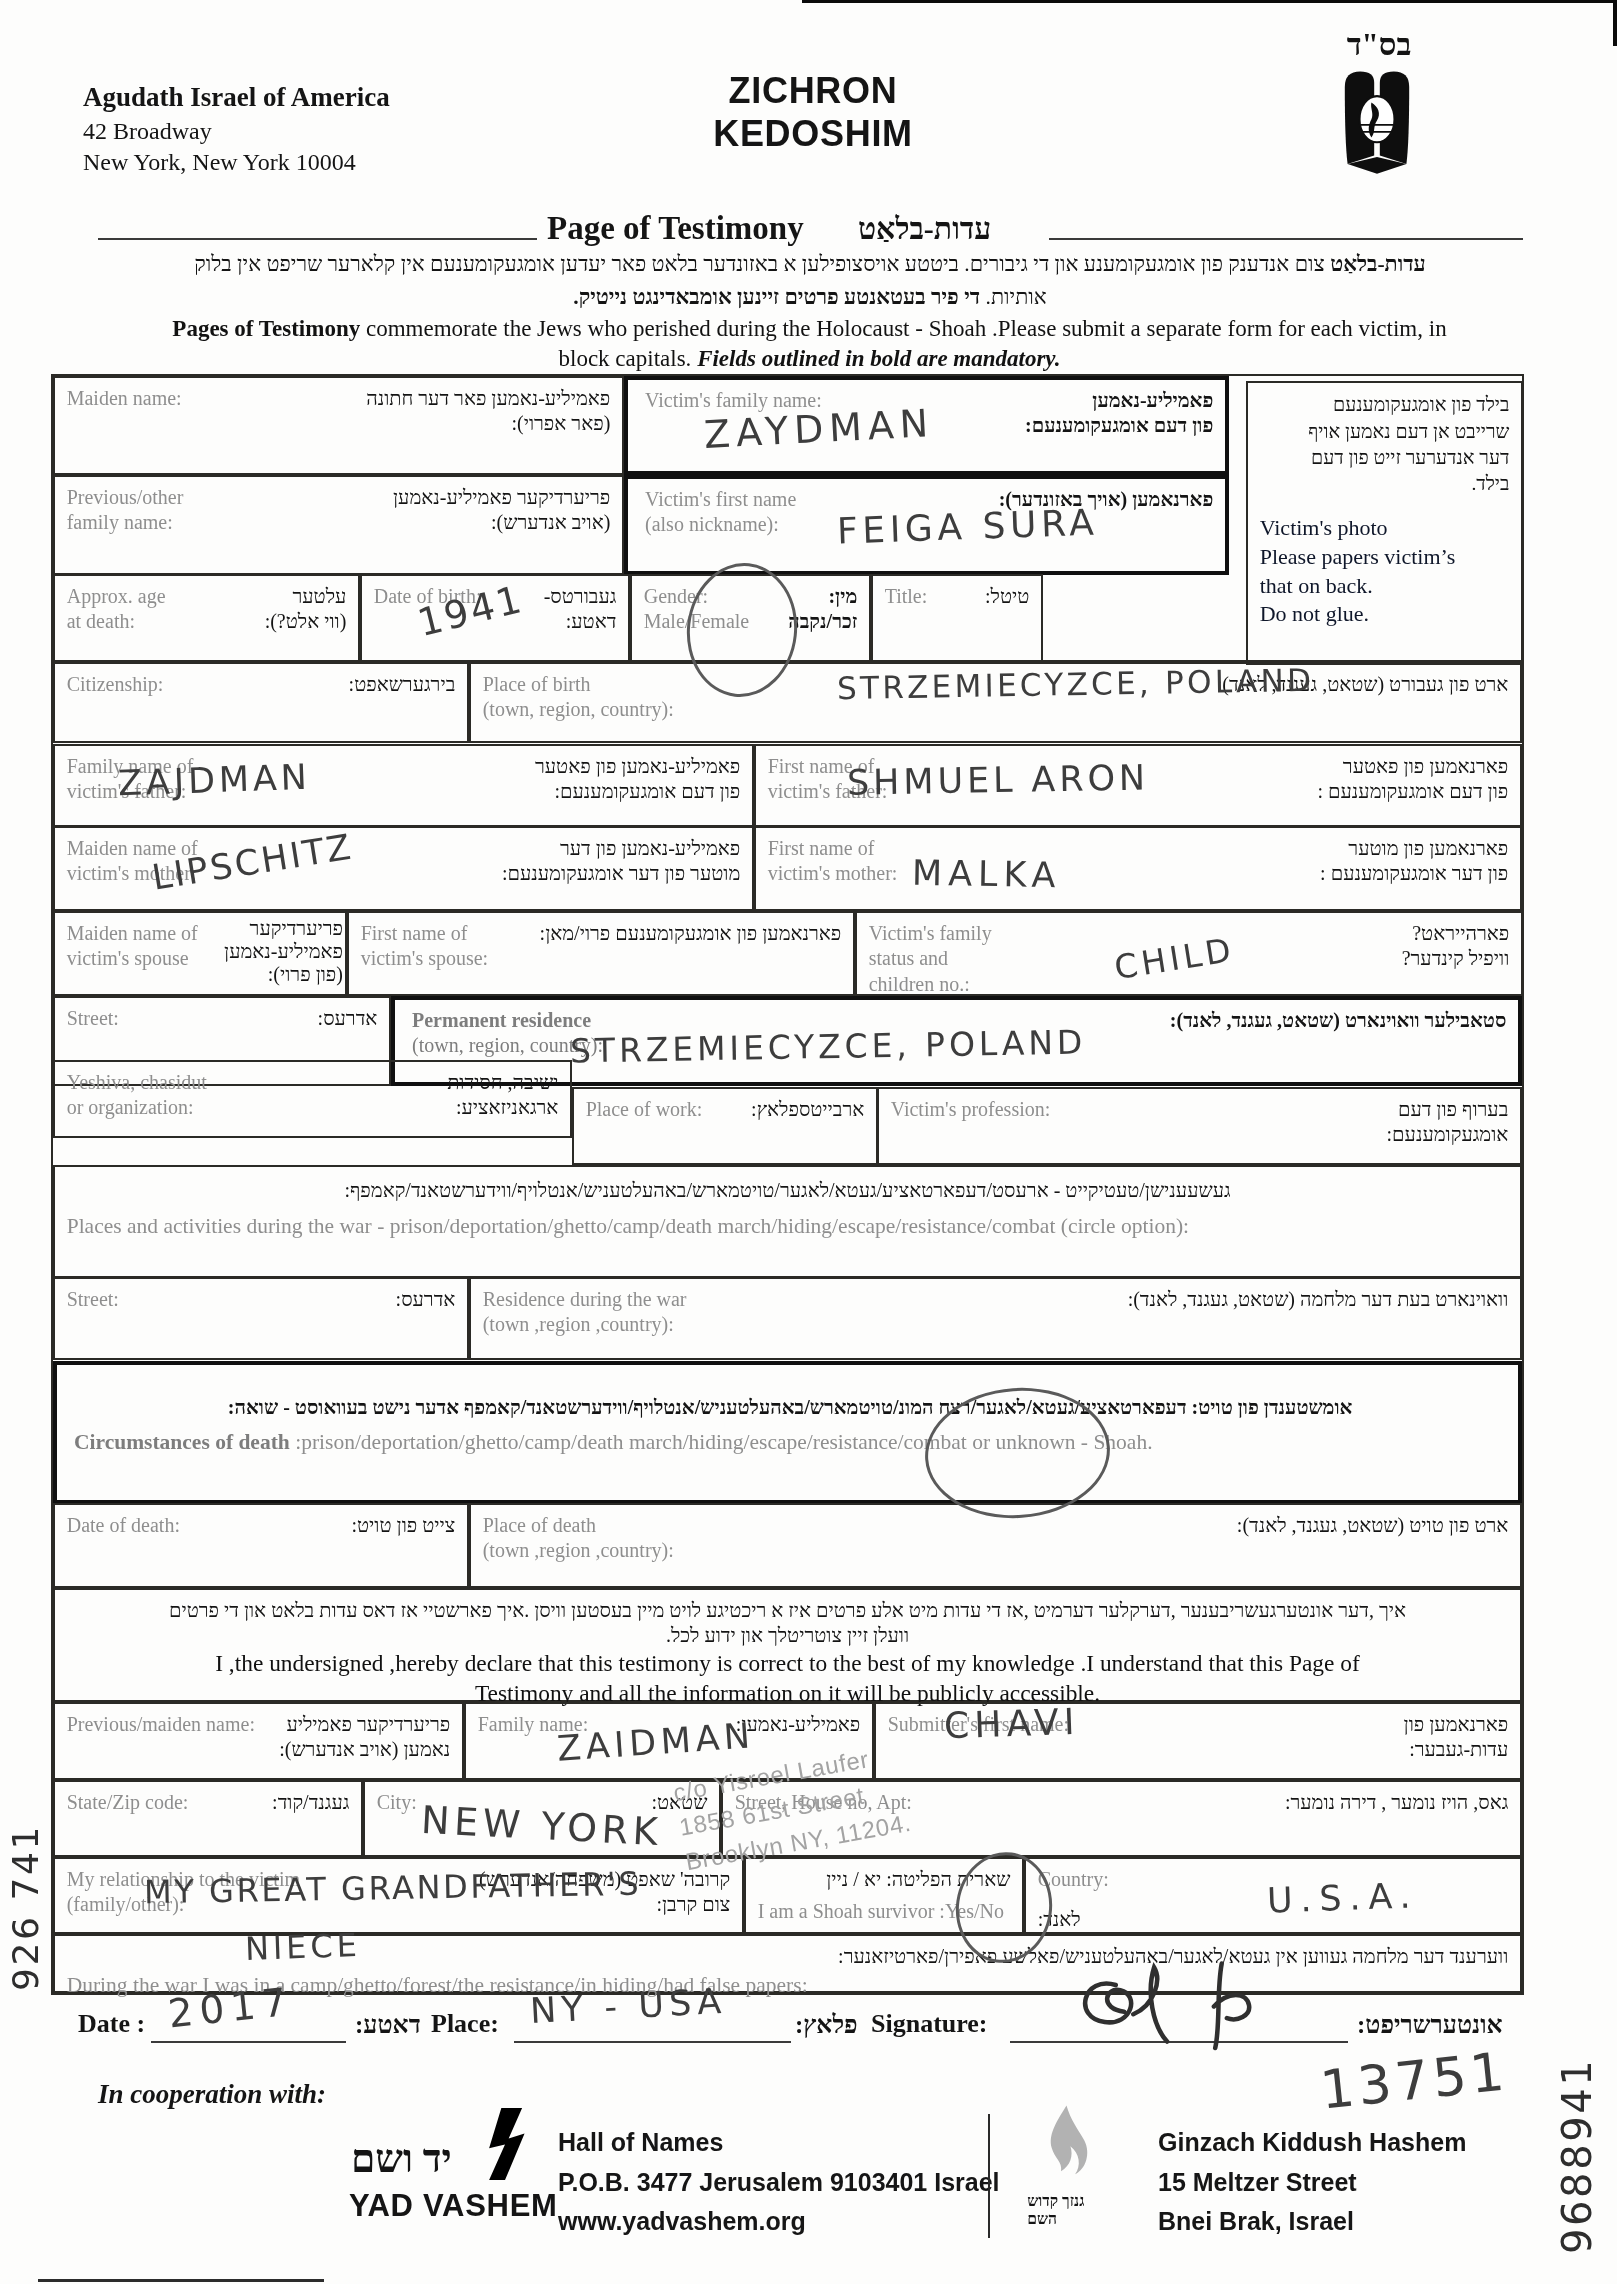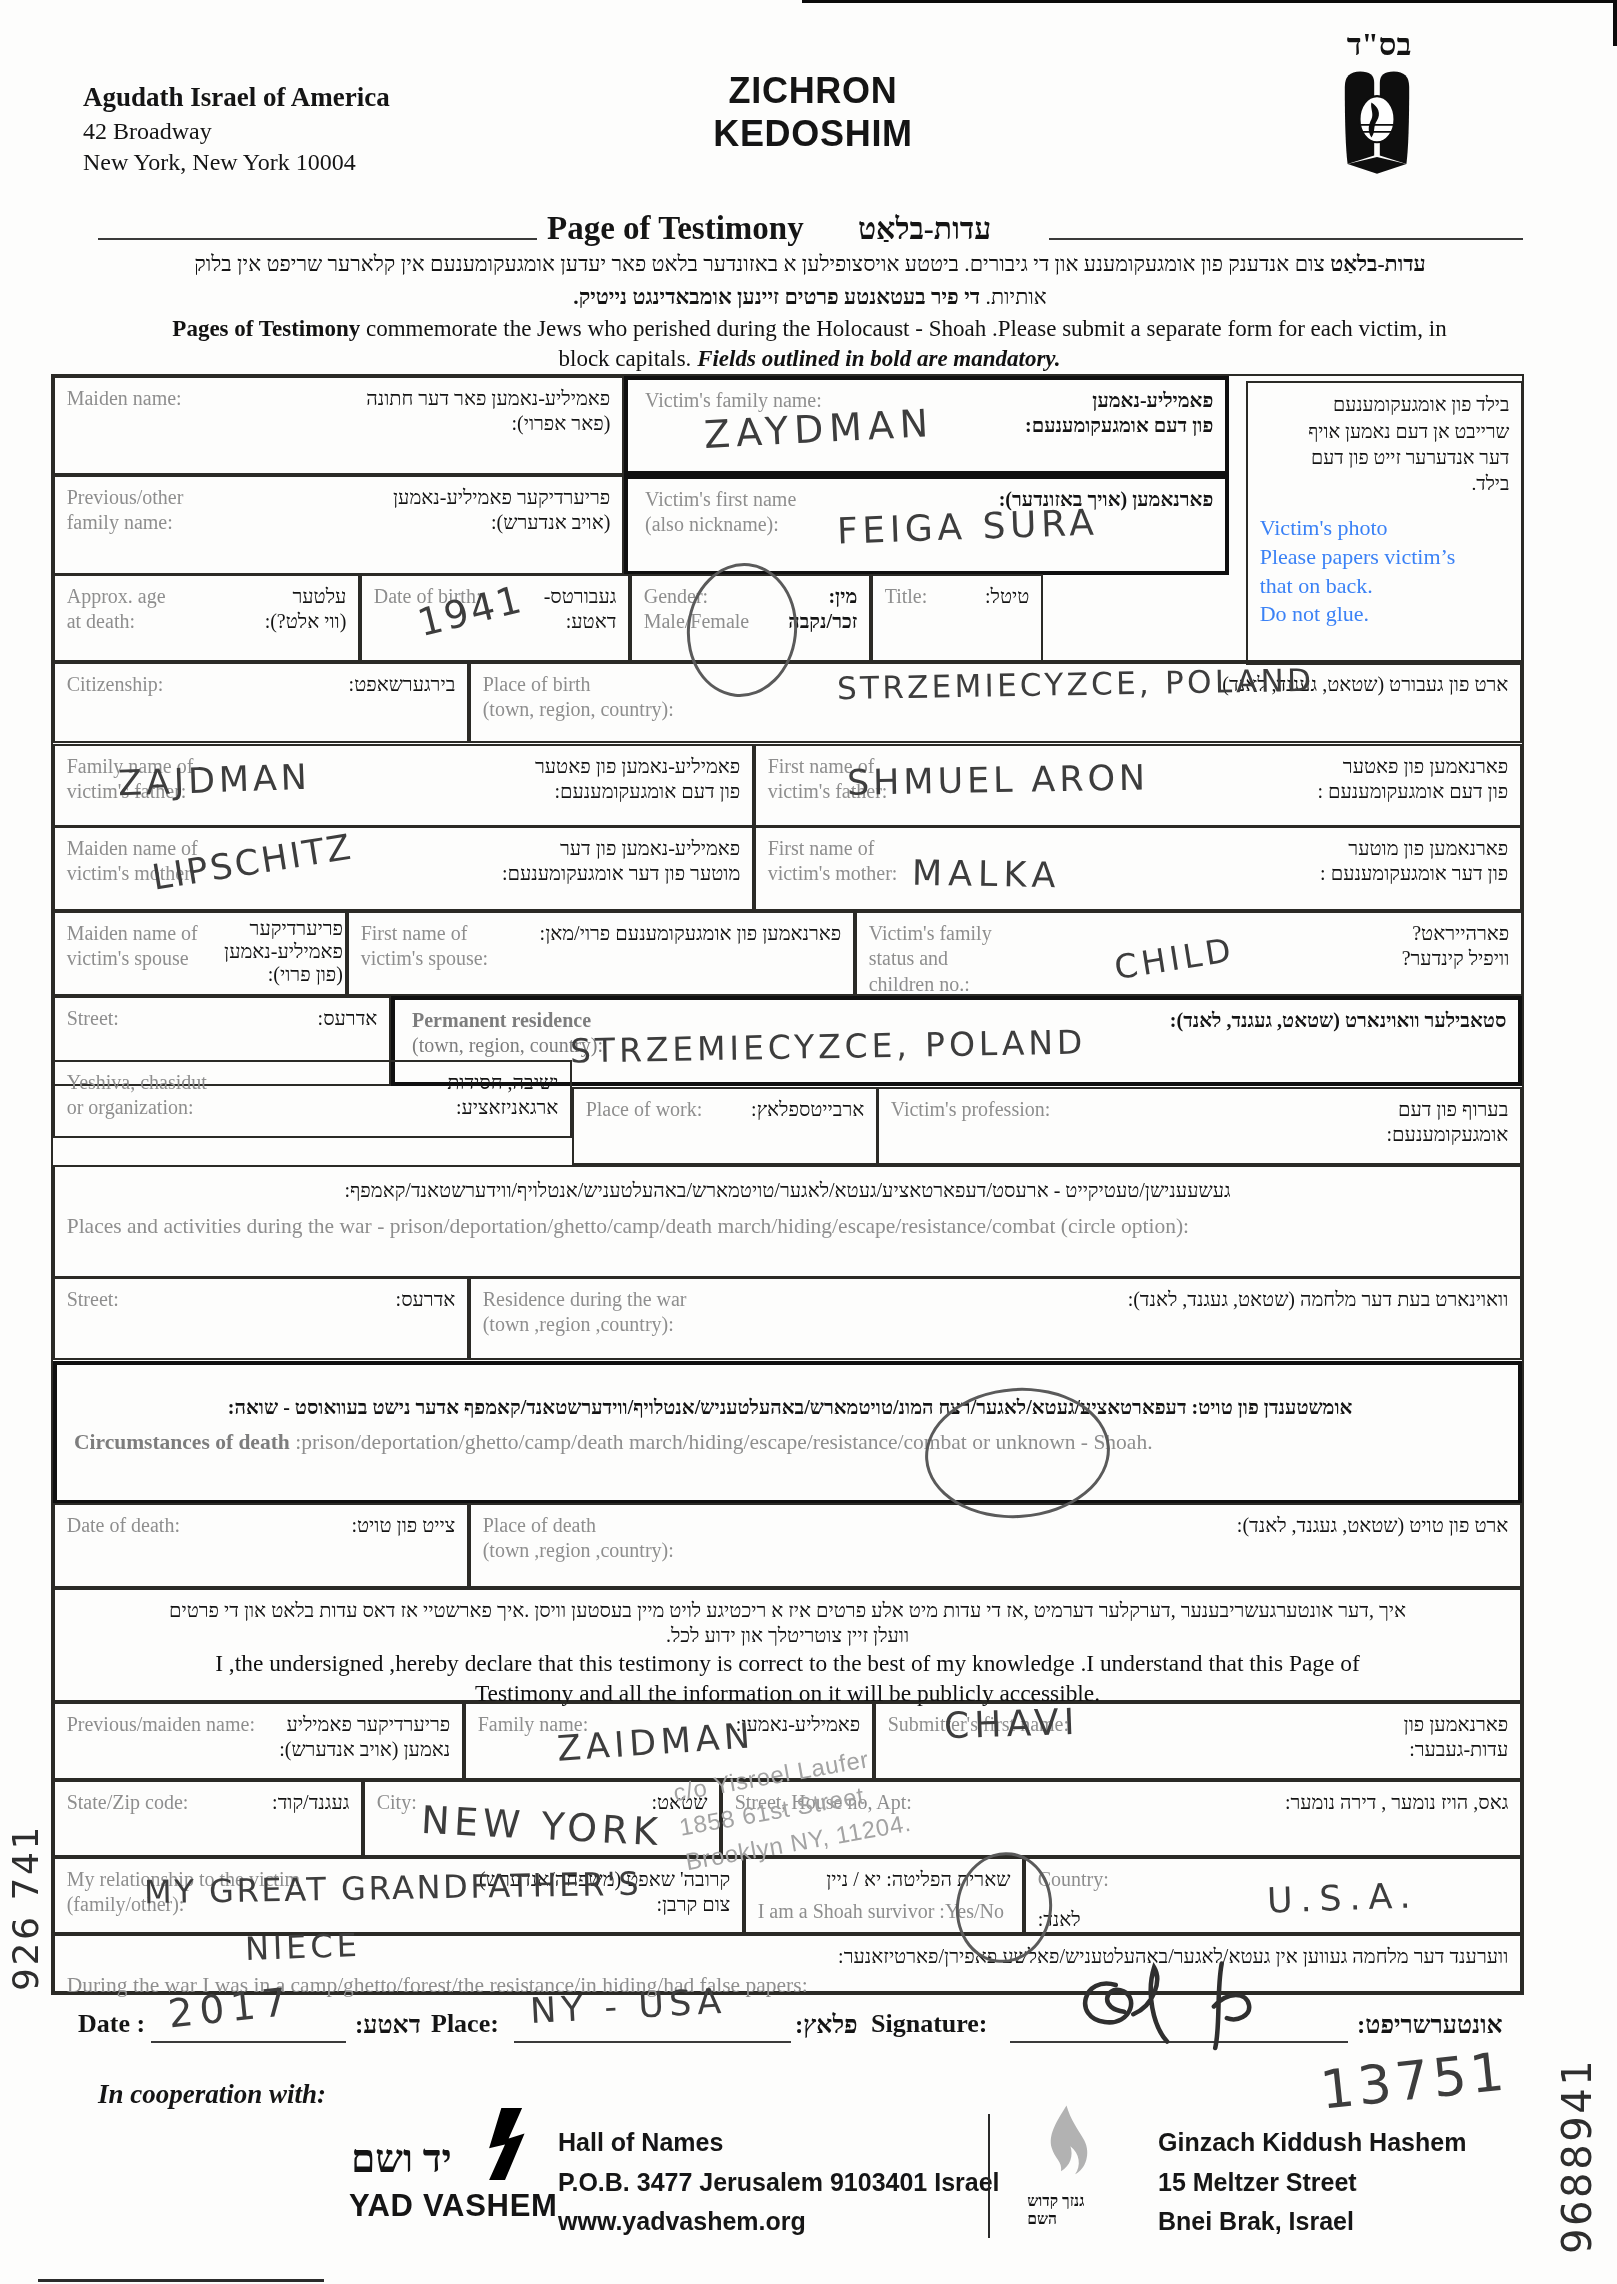--- a/index.html
+++ b/index.html
@@ -109,21 +109,21 @@
       <div class="heblk mand">פארנאמען (אויך באזונדער):</div>
     </div>
 
     <div class="abs" style="left:1193px;top:5.2px;width:277px;height:284px;border:2px solid #2b2a26;box-sizing:border-box;padding:9px 11.7px;">
       <div class="he" style="font-size:19.5px;line-height:1.35;">
         <div>בילד פון אומגעקומענעם</div>
         <div>שרייבט אן דעם נאמען אויף</div>
         <div>דער אנדערער זייט פון דעם</div>
         <div>בילד.</div>
       </div>
-      <div style="font-size:22px;line-height:1.3;margin-top:17px;color:#3b82f6;font-family:Liberation Serif, serif;">
+      <div style="font-size:22px;line-height:1.3;margin-top:17px;color:#0f172a;font-family:Liberation Serif, serif;">
         <div>Victim's photo</div>
         <div>Please papers victim’s</div>
         <div>that on back.</div>
         <div>Do not glue.</div>
       </div>
     </div>
 
     <div class="cell" style="left:0;top:198px;width:307px;height:88px;">
       <div class="en">
           <div>Approx. age</div>

